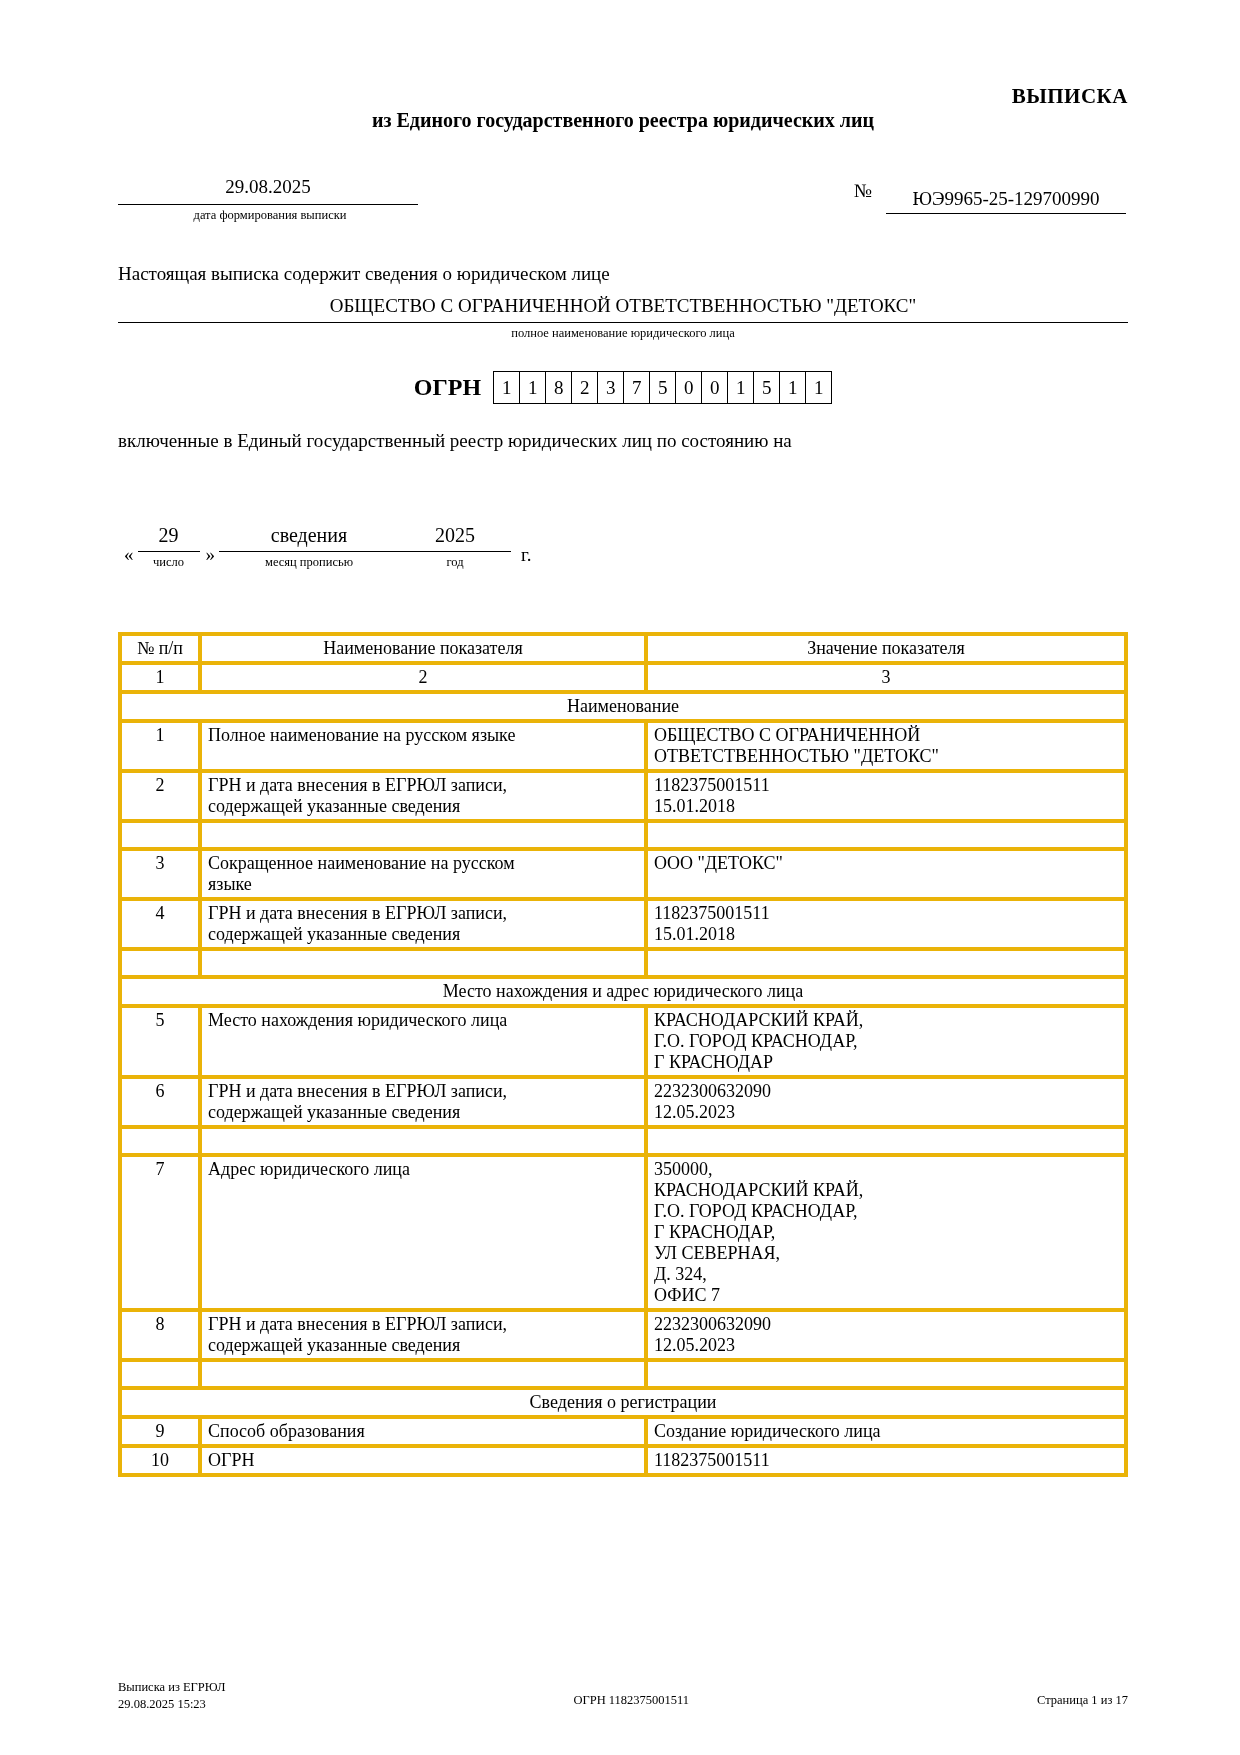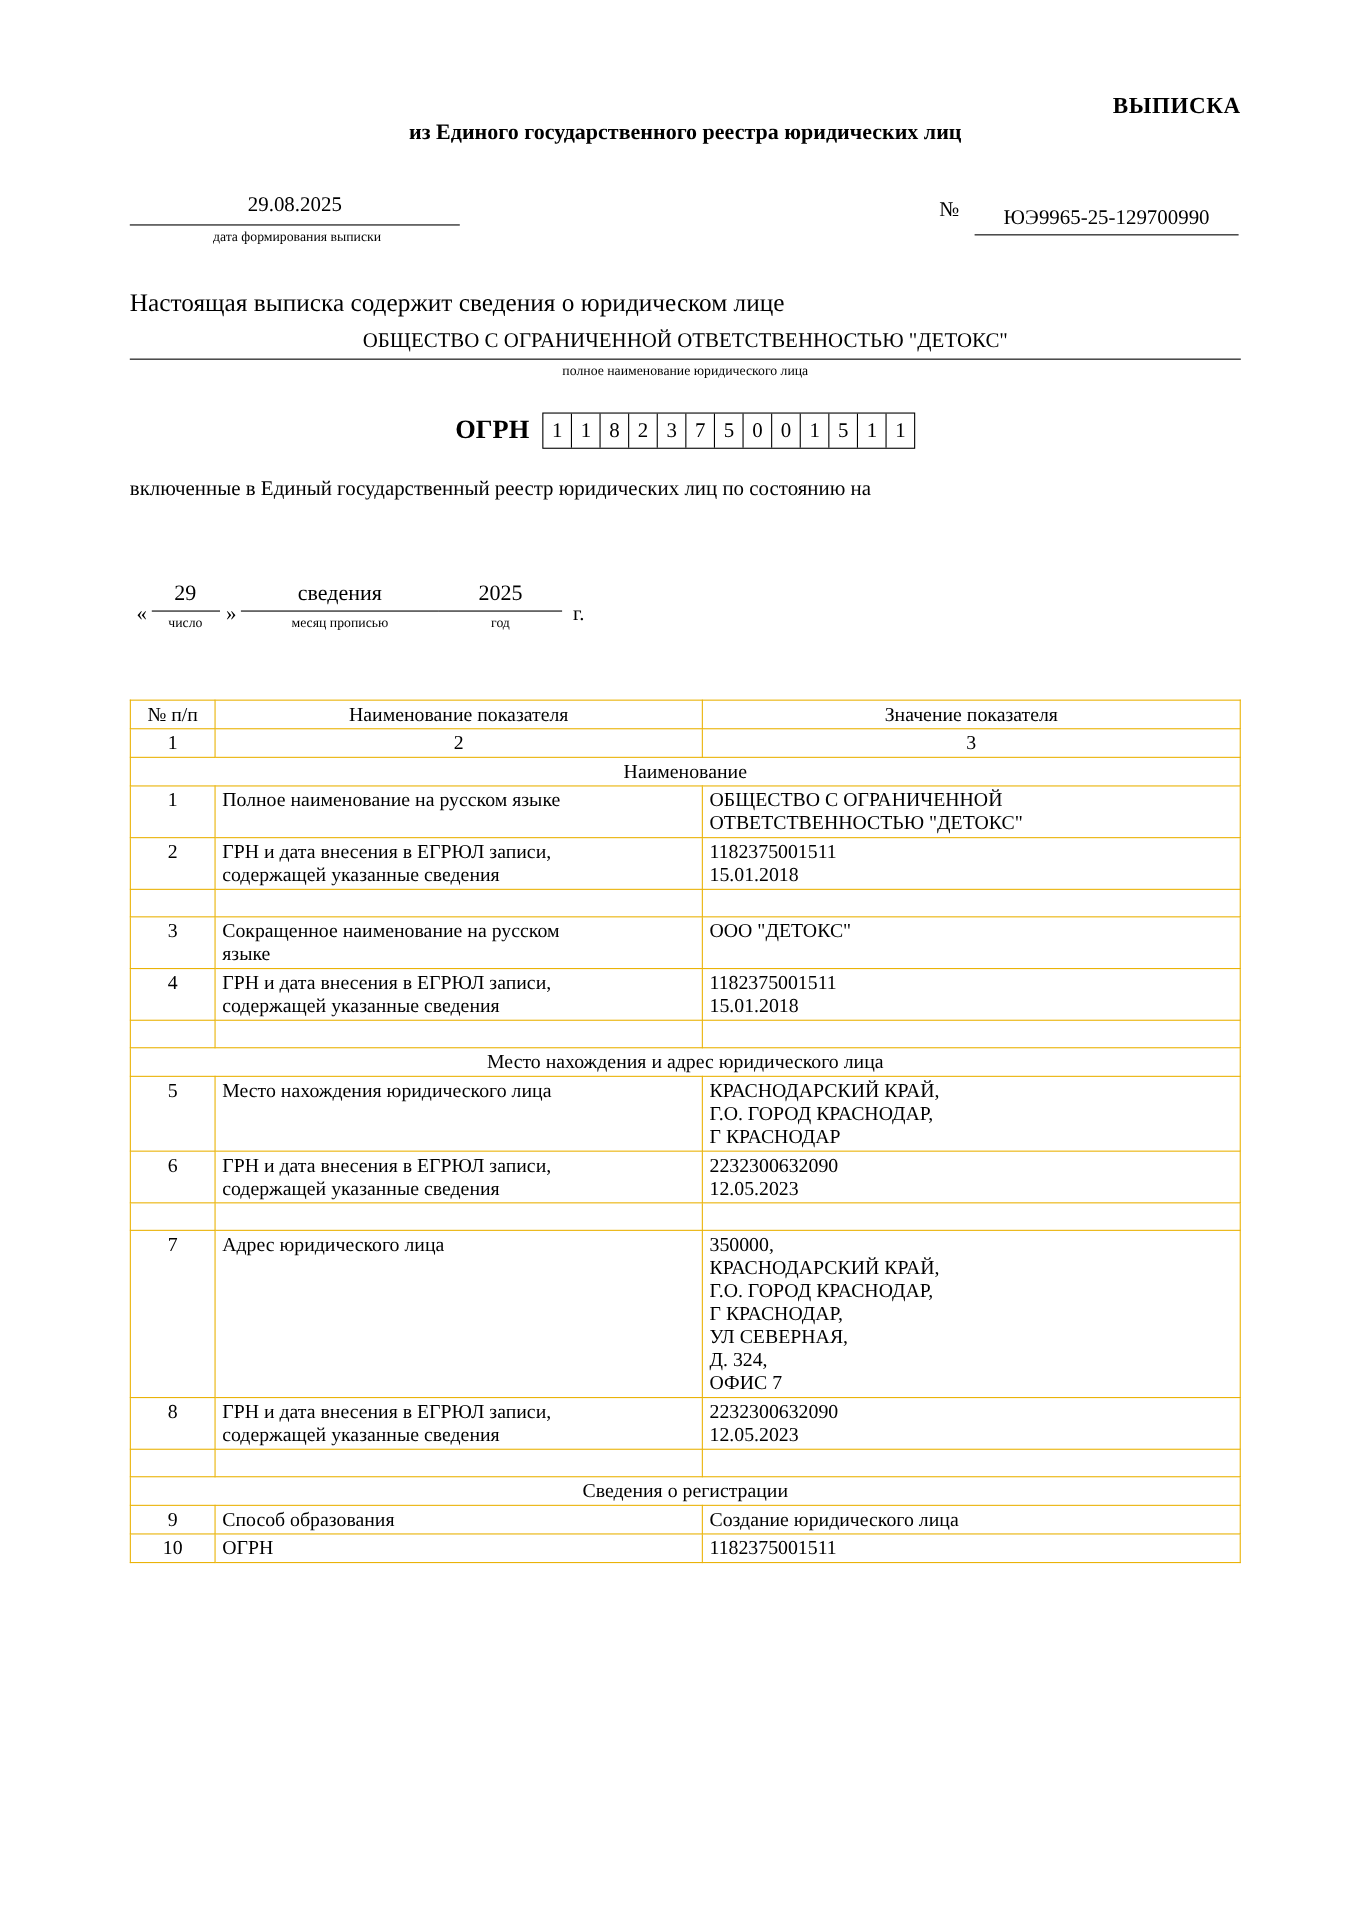--- a/index.html
+++ b/index.html
@@ -84,21 +84,21 @@
     margin-top: 12px;
   }
   .num-value {
     font-size: 19px;
     text-align: center;
     line-height: 1.2;
     padding-bottom: 2px;
   }
 
   .sentence {
-    font-size: 23px;
+    font-size: 19px;
     margin-top: 40px;
   }
   .name-line {
     margin-top: 10px;
   }
   .name-value {
     font-size: 19px;
     text-align: center;
     padding-bottom: 5px;
   }
@@ -159,21 +159,21 @@
   .dl-g { padding: 0 0 4px 10px; }
 
   
   table.main {
     margin-top: 62px;
     border-collapse: collapse;
     width: 100%;
     font-size: 18px;
   }
   table.main td, table.main th {
-    border: 1px solid #eab308;
+    border: 4px solid #eab308;
     padding: 2px 6px;
     vertical-align: top;
     font-weight: normal;
   }
   .c-num { width: 64px; text-align: center; }
   .c-name { width: 430px; }
   .c-val { width: auto; }
   .hdr td { text-align: center; padding: 4px 6px; }
   .colnum td { text-align: center; }
   .section td {
@@ -381,13 +381,21 @@
           <tr>
             <td class="c-num">10</td>
             <td class="c-name nowrap-pre">ОГРН</td>
             <td class="c-val nowrap-pre">1182375001511</td>
           </tr>
         </tbody>
     </table>
 
   </div>
 
+  <div class="footer">
+    <div class="left">
+      <div>Выписка из ЕГРЮЛ</div>
+      <div>29.08.2025 15:23</div>
+    </div>
+    <div class="center">ОГРН 1182375001511</div>
+    <div class="right">Страница 1 из 17</div>
+  </div>
 </div>
 
 </body></html>

